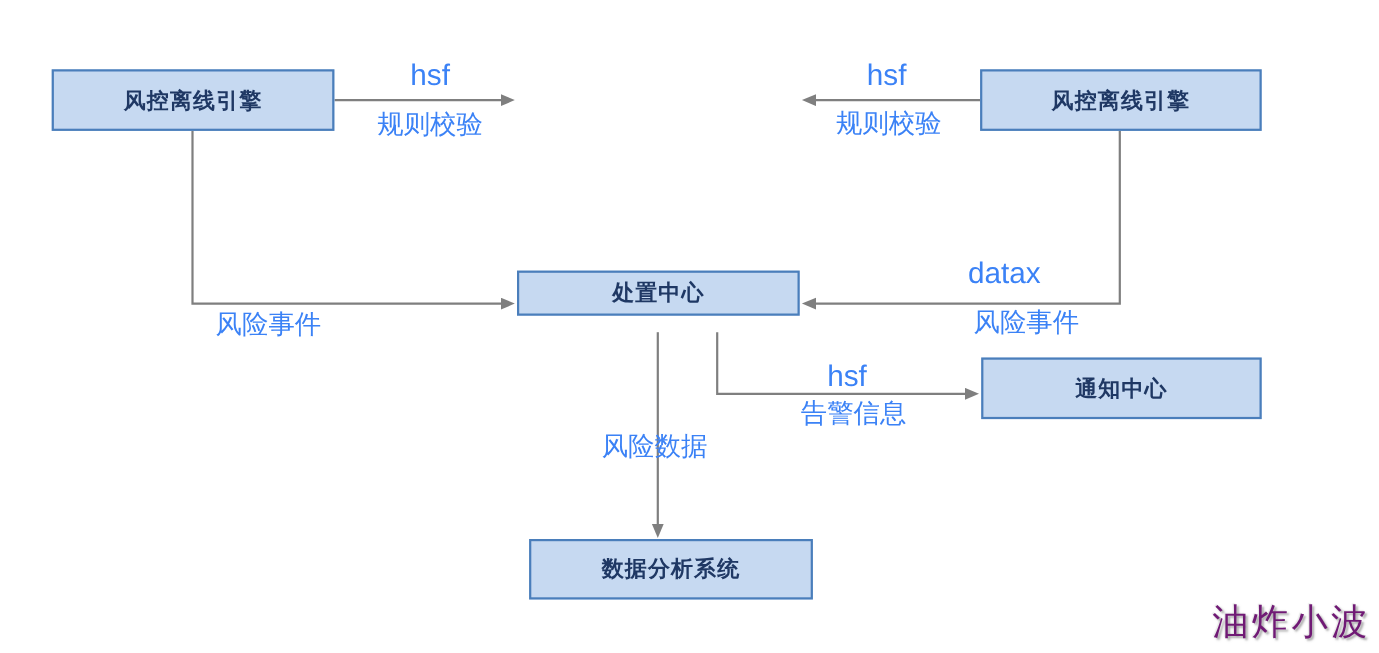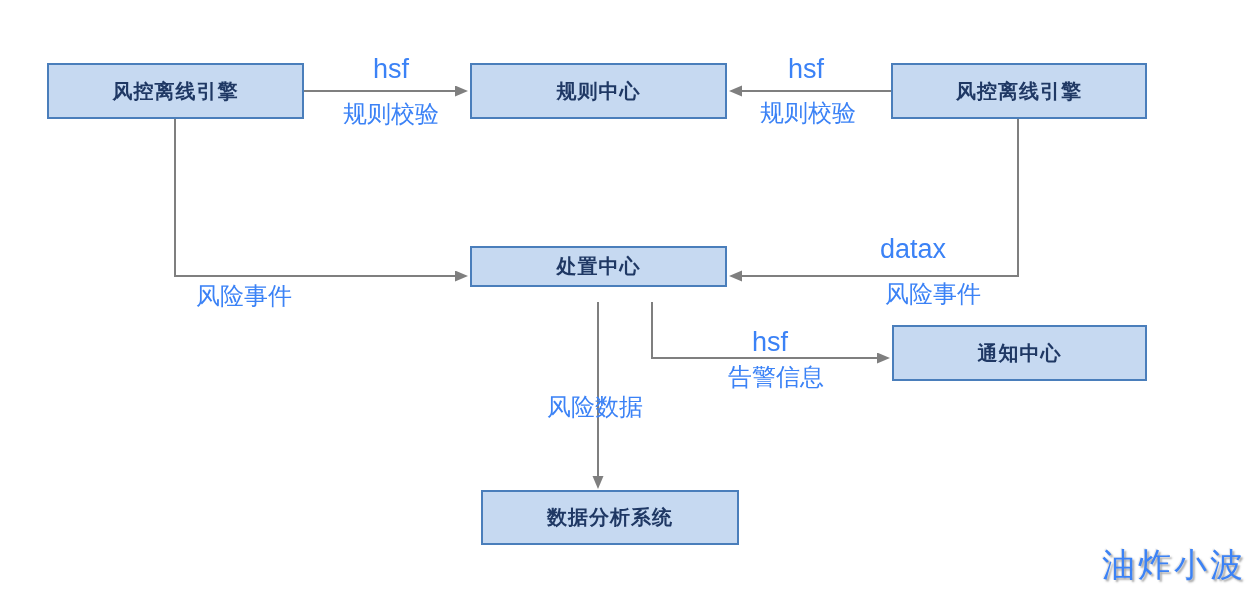--- a/index.html
+++ b/index.html
@@ -57,21 +57,21 @@
   .lbl-e5l { left: 595px;  top: 407px; }
   .lbl-e6p { left: 770px;  top: 342px; }
   .lbl-e6l { left: 776px;  top: 377px; }
   .watermark {
     position: absolute;
     right: 8px;
     bottom: 6px;
     font-family: "DejaVu Serif", serif;
     font-size: 33px;
     letter-spacing: 3px;
-    color: #3b82f6;
+    color: #701a75;
     text-shadow: 2px 2px 2px rgba(140,140,140,0.75), -1px -1px 1px rgba(230,230,230,0.9);
   }
 </style>
 </head>
 <body>
 
 <div class="canvas">
 
   <svg class="connectors" viewBox="0 0 1254 594" xmlns="http://www.w3.org/2000/svg">
     <defs>
@@ -81,21 +81,20 @@
     </defs>
     <path d="M304 91 H456" fill="none" stroke="#7f7f7f" stroke-width="2" marker-end="url(#arrow)"></path>
     <path d="M891 91 H741" fill="none" stroke="#7f7f7f" stroke-width="2" marker-end="url(#arrow)"></path>
     <path d="M175 119 V276 H456" fill="none" stroke="#7f7f7f" stroke-width="2" marker-end="url(#arrow)"></path>
     <path d="M1018 119 V276 H741" fill="none" stroke="#7f7f7f" stroke-width="2" marker-end="url(#arrow)"></path>
     <path d="M598 302 V477" fill="none" stroke="#7f7f7f" stroke-width="2" marker-end="url(#arrow)"></path>
     <path d="M652 302 V358 H878" fill="none" stroke="#7f7f7f" stroke-width="2" marker-end="url(#arrow)"></path>
   </svg>
 
   <div class="node node-realtime">风控离线引擎</div>
-  <div class="node node-rule">规则中心</div>
   <div class="node node-offline">风控离线引擎</div>
   <div class="node node-disposal">处置中心</div>
   <div class="node node-notify">通知中心</div>
   <div class="node node-analysis">数据分析系统</div>
 
   <div class="edge-label latin lbl-e1p">hsf</div>
   <div class="edge-label cjk lbl-e1l">规则校验</div>
 
   <div class="edge-label latin lbl-e2p">hsf</div>
   <div class="edge-label cjk lbl-e2l">规则校验</div>

